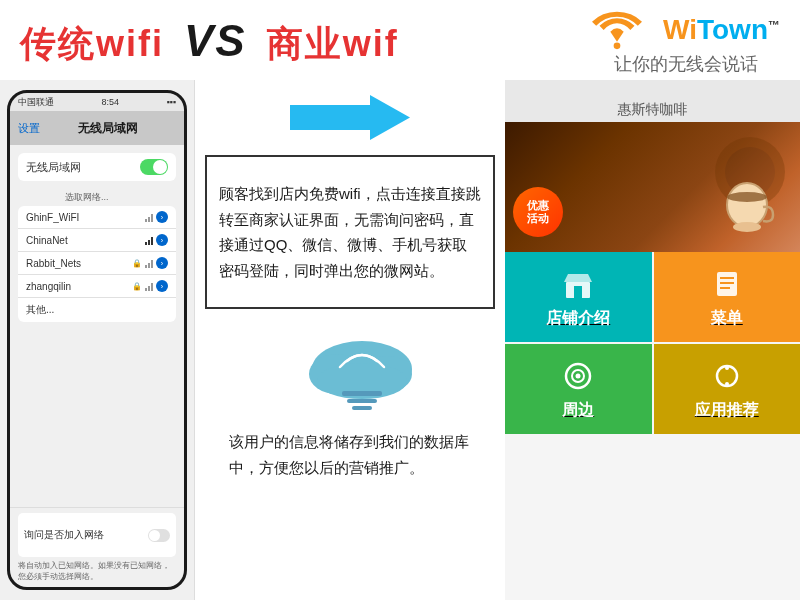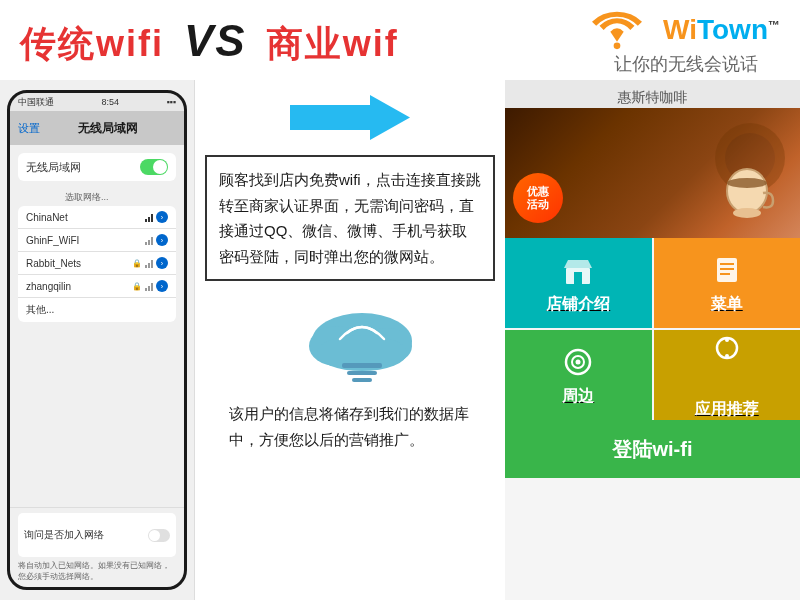--- a/index.html
+++ b/index.html
@@ -255,21 +255,21 @@
       display: flex;
       justify-content: center;
       margin-bottom: 10px;
     }
     .big-arrow {
       width: 120px;
       height: 55px;
     }
     .text-box {
       border: 2px solid #333;
-      padding: 10px 12px;
+      padding: 24px 12px;
       font-size: 15px;
       color: #1a1a1a;
       line-height: 1.7;
       margin-bottom: 10px;
       background: #fff;
     }
     .cloud-section {
       display: flex;
       flex-direction: column;
       align-items: center;
@@ -293,21 +293,21 @@
     .right-section {
       width: 295px;
       height: 520px;
       background: #f5f5f5;
       flex-shrink: 0;
       overflow: hidden;
     }
     .store-header {
       background: #e8e8e8;
       text-align: center;
-      padding: 9px;
+      padding: 21px;
       font-size: 14px;
       color: #555;
       height: 28px;
     }
     .store-image {
       width: 100%;
       height: 130px;
       background: linear-gradient(135deg, #3d1a00 0%, #6b3300 30%, #8b4513 60%, #c0622a 80%, #d4855a 100%);
       position: relative;
       overflow: hidden;
@@ -349,21 +349,21 @@
       align-items: center;
       justify-content: center;
       gap: 6px;
       font-size: 16px;
       font-weight: bold;
       color: #fff;
     }
     .grid-cell.teal { background: #00b5b5; }
     .grid-cell.orange { background: #f7941d; }
     .grid-cell.green { background: #39b54a; }
-    .grid-cell.gold { background: #c8a000; justify-content: space-between; }
+    .grid-cell.gold { background: #c8a000; }
     .cell-icon {
       width: 36px;
       height: 36px;
       display: flex;
       align-items: center;
       justify-content: center;
     }
     .login-btn {
       background: #39b54a;
       color: #fff;
@@ -421,34 +421,34 @@
         <span></span>
       </div>
       <div class="phone-body">
         <div class="wifi-toggle-row">
           <span class="wifi-label">无线局域网</span>
           <div class="toggle-on"></div>
         </div>
         <div class="section-label">选取网络...</div>
         <div class="network-list">
           <div class="network-item">
-            <span>ChinaNet</span>
+            <span>GhinF_WiFI</span>
             <div class="network-right">
-              <div class="wifi-bars strong">
+              <div class="wifi-bars">
                   <span class="b1"></span>
                   <span class="b2"></span>
                   <span class="b3"></span>
                 </div>
               <div class="arrow-blue">›</div>
             </div>
           </div>
           <div class="network-item">
-            <span>GhinF_WiFI</span>
+            <span>ChinaNet</span>
             <div class="network-right">
-              <div class="wifi-bars">
+              <div class="wifi-bars strong">
                   <span class="b1"></span>
                   <span class="b2"></span>
                   <span class="b3"></span>
                 </div>
               <div class="arrow-blue">›</div>
             </div>
           </div>
           <div class="network-item">
             <span>Rabbit_Nets</span>
             <div class="network-right">
@@ -581,18 +581,15 @@
           <svg width="32" height="32" viewBox="0 0 32 32" fill="white" xmlns="http://www.w3.org/2000/svg">
             <circle cx="16" cy="16" r="10" stroke="white" stroke-width="2.5" fill="none"></circle>
             <circle cx="16" cy="8" r="2" fill="white"></circle>
             <circle cx="16" cy="24" r="2" fill="white"></circle>
           </svg>
         </div>
         <span>应用推荐</span>
       </div>
     </div>
 
-    <div class="login-btn">
-      <span>登陆wi-fi</span>
-    </div>
   </div>
 
 </div>
 
 </body></html>

